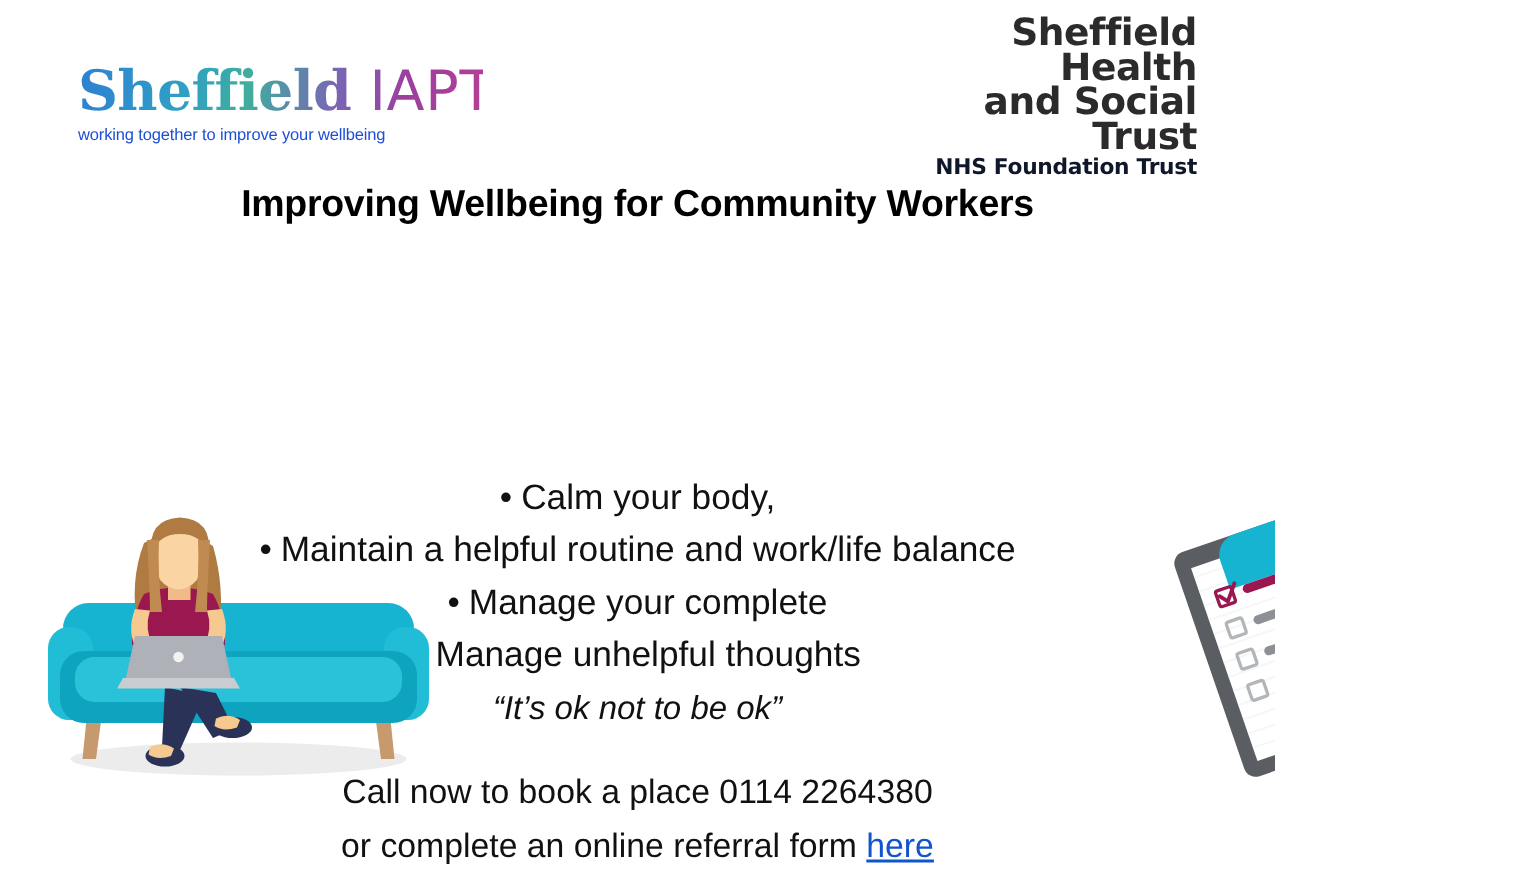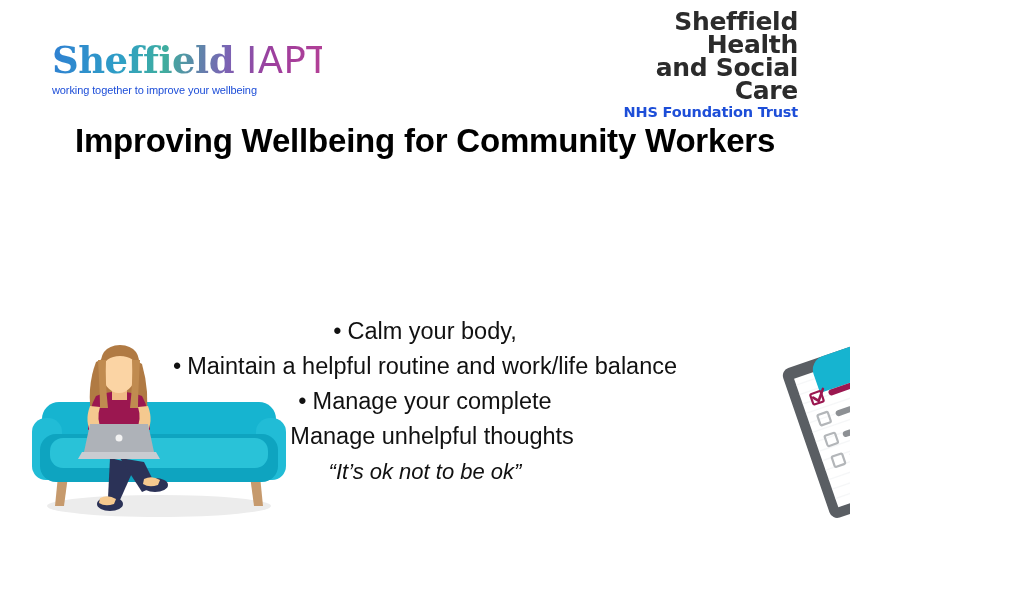--- a/index.html
+++ b/index.html
@@ -80,31 +80,31 @@
     line-height: 23px;
     color: #2b2b2b;
     margin-top: 4px;
     letter-spacing: -0.3px;
   }
   .nhs-trust-sub {
     font-family: "DejaVu Sans", sans-serif;
     font-weight: bold;
     font-size: 14.5px;
     line-height: 17px;
-    color: #1d4ed8;
+    color: #0f172a;
     margin-top: 2px;
     letter-spacing: -0.2px;
   }
 
   
   .center-text { position: absolute; width: 100%; text-align: center; }
 
   #title-main {
     top: 122px;
-    font-size: 33px;
+    font-size: 25px;
     font-weight: bold;
     color: #000000;
     letter-spacing: -0.2px;
   }
   #subtitle-block {
     top: 174px;
     font-size: 24.5px;
     font-weight: bold;
     color: #000000;
     line-height: 33px;
@@ -176,37 +176,41 @@
 <div id="poster">
 
   <div id="iapt-logo">
     <div class="iapt-wordmark"><span>Sheffield</span><span class="iapt-light">&nbsp;</span><span class="iapt-light">IAPT</span></div>
     <div class="iapt-tagline">working together to improve your wellbeing</div>
   </div>
 
   <div id="nhs-logo">
     <div class="nhs-trust-name">
       <div>Sheffield Health</div>
-      <div>and Social Care</div>
+      <div>and Social Trust</div>
     </div>
     <div class="nhs-trust-sub">NHS Foundation Trust</div>
   </div>
 
   <div class="center-text" id="title-main">Improving Wellbeing for Community Workers</div>
 
 
 
   <div class="center-text" id="bullet-block">
     <div class="bullet-item"><span class="bullet-dot">•</span><span>Calm your body,</span></div>
     <div class="bullet-item"><span class="bullet-dot">•</span><span>Maintain a helpful routine and work/life balance</span></div>
     <div class="bullet-item"><span class="bullet-dot">•</span><span>Manage your complete</span></div>
     <div class="bullet-item"><span class="bullet-dot">•</span><span>Manage unhelpful thoughts</span></div>
     <div id="quote-line">“It’s ok not to be ok”</div>
   </div>
 
+  <div class="center-text" id="contact-block">
+    <div>Call now to book a place 0114 2264380</div>
+    <div><span>or complete an online referral form </span><a id="referral-link" href="#">here</a></div>
+  </div>
 
   <div id="sofa-illustration">
     <svg viewBox="0 0 270 180" width="270" height="180" xmlns="http://www.w3.org/2000/svg">
       <ellipse cx="135" cy="166" rx="112" ry="11" fill="#ececec"></ellipse>
 
       <path d="M34 136 L44 136 L40 166 L31 166 Z" fill="#c69a6d"></path>
       <path d="M226 136 L236 136 L239 166 L230 166 Z" fill="#c69a6d"></path>
 
       <rect x="18" y="62" width="234" height="38" rx="17" fill="#16b4d0"></rect>
 

